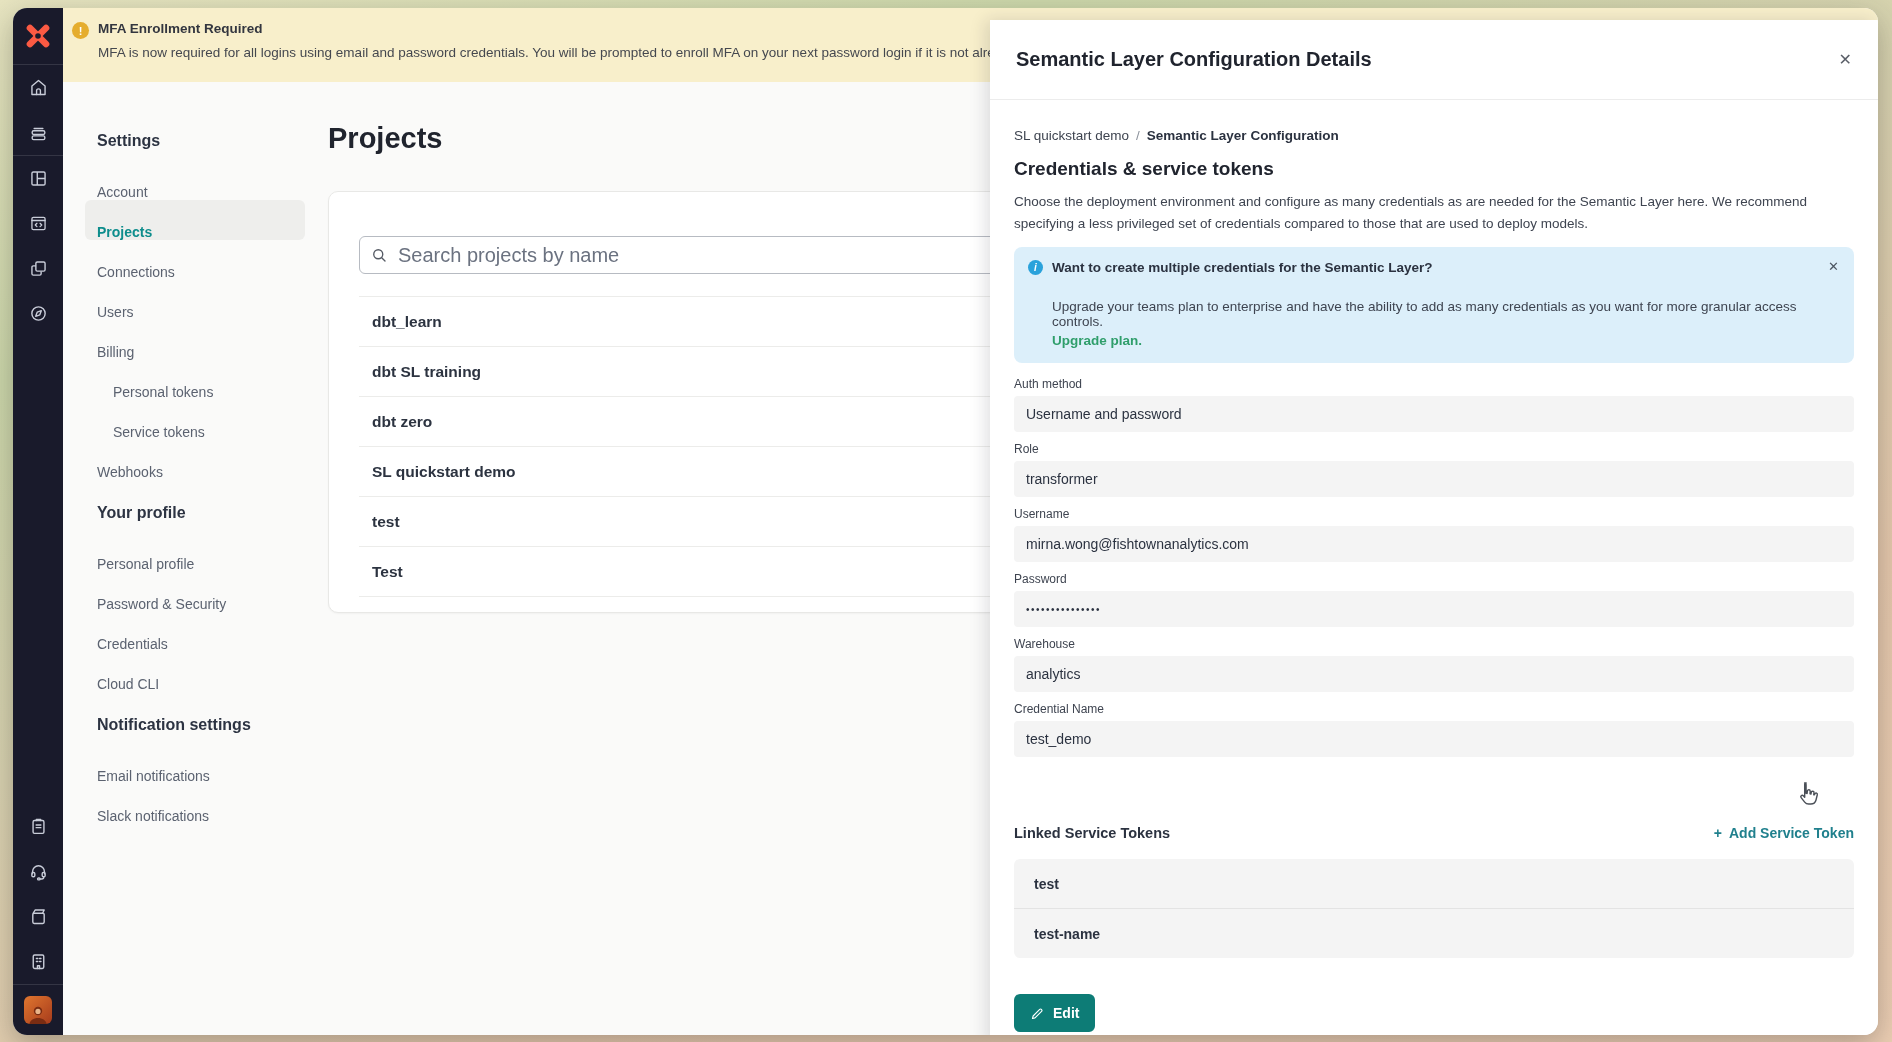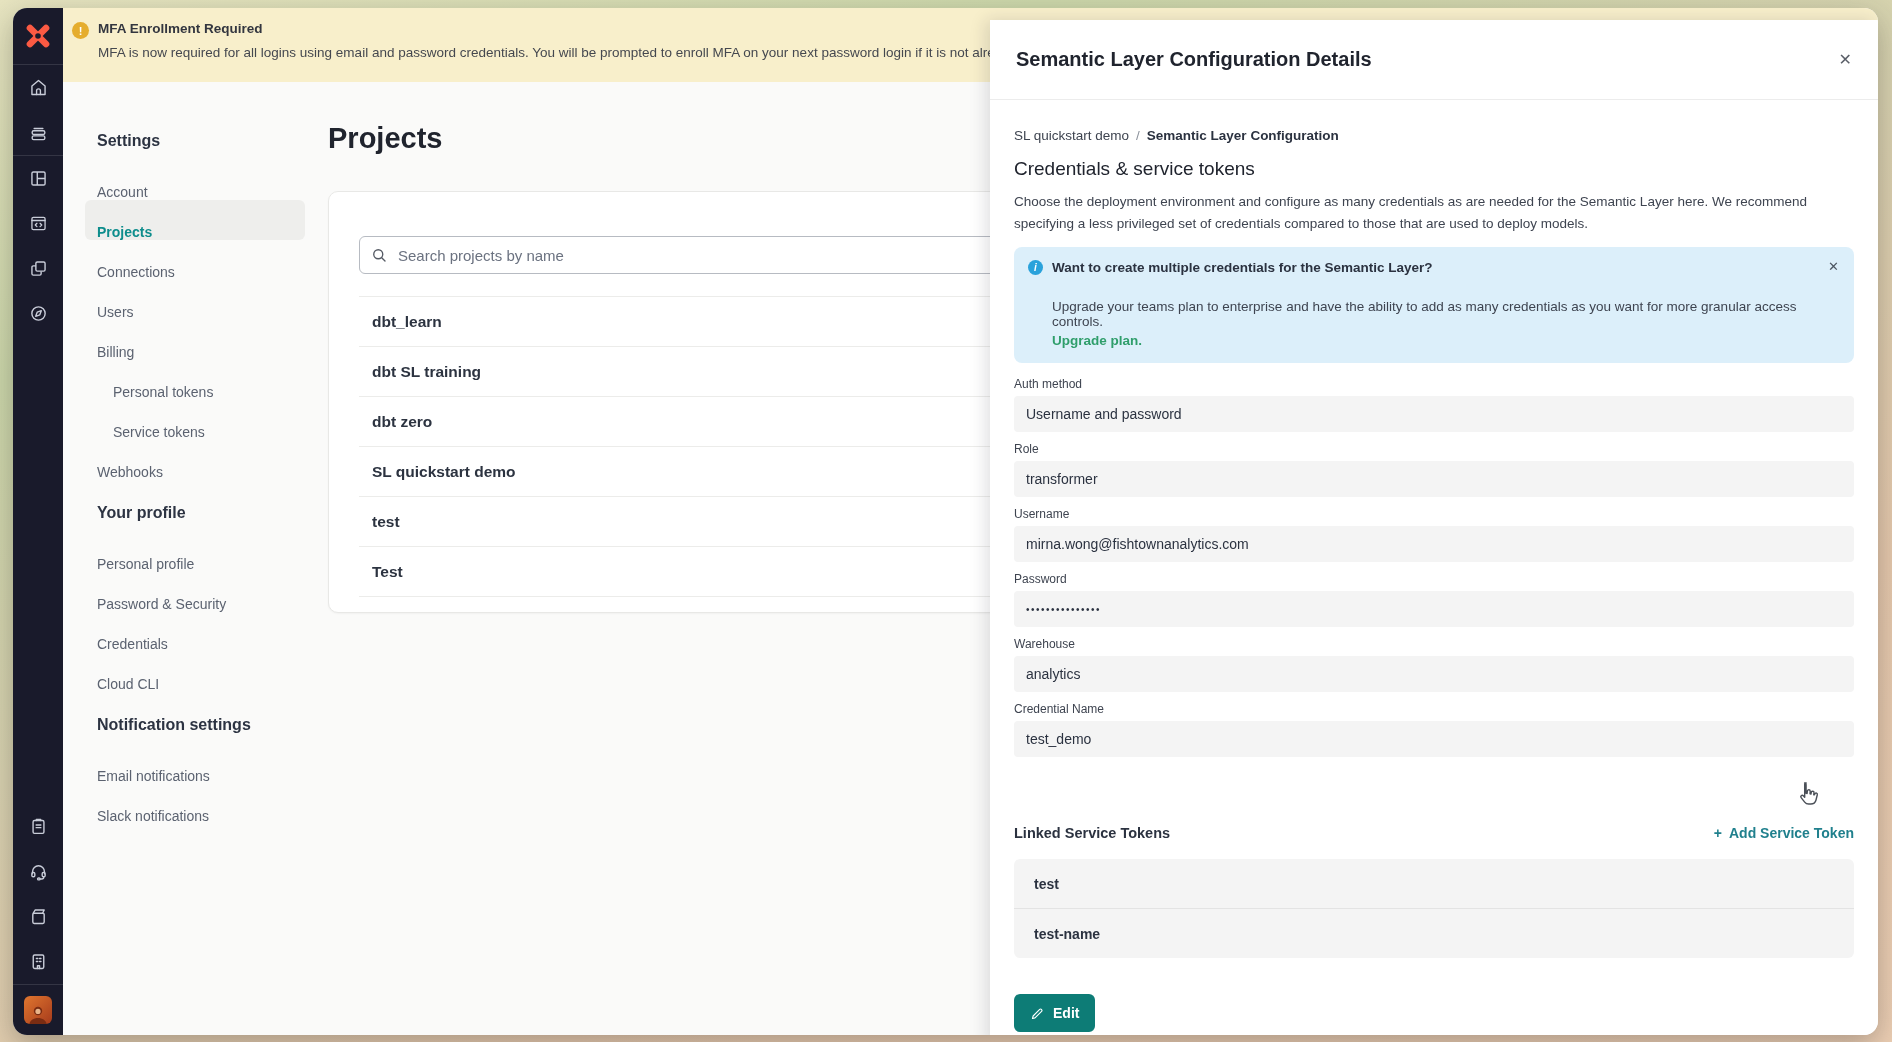--- a/index.html
+++ b/index.html
@@ -36,37 +36,37 @@
   .nav-item{height:40px;display:flex;align-items:flex-end;justify-content:space-between;font-size:14px;color:#5b6270;width:208px;padding-left:12px;margin-left:-12px;border-radius:6px;cursor:pointer;}
   .nav-item.active{background:#eeeeec;color:#0d8d8c;font-weight:bold;}
   .nav-item.child{padding-left:28px;}
   .nav-item svg{width:14px;height:14px;margin-right:10px;color:#3e4450;}
   .nav-sec{margin-top:24px;}
 
   .projects-main{flex:1;padding-left:13px;min-width:0;}
   .page-title{font-size:29px;font-weight:bold;color:#20242e;margin:4px 0 0;}
   .card{margin-top:36px;background:#fff;border:1px solid #e8e8e6;border-radius:10px;padding:44px 0 28px 30px;width:1200px;height:422px;box-sizing:border-box;box-shadow:0 1px 2px rgba(0,0,0,.04);}
   .search-wrap{position:relative;width:860px;}
-  .search-input{width:100%;height:38px;border:1px solid #b7bbc2;border-radius:6px;padding:0 12px 0 38px;font-size:15px;color:#333;box-sizing:border-box;background:#fff;font-family:inherit;}
+  .search-input{width:100%;height:38px;border:1px solid #b7bbc2;border-radius:6px;padding:0 12px 0 38px;font-size:20px;color:#333;box-sizing:border-box;background:#fff;font-family:inherit;}
   .search-input::placeholder{color:#6b7280;}
   .search-icon{position:absolute;left:11px;top:10px;width:18px;height:18px;color:#555a64;}
   .project-list{margin-top:22px;border-top:1px solid #ececea;width:1100px;}
   .project-row{height:49px;display:flex;align-items:center;padding-left:13px;border-bottom:1px solid #ececea;font-size:15.5px;font-weight:bold;color:#2c3340;cursor:pointer;}
 
   
   .panel{position:absolute;top:12px;right:0;width:888px;height:100%;background:#fff;box-shadow:-4px 0 16px rgba(25,28,40,.14);z-index:6;display:flex;flex-direction:column;}
   .panel-header{height:80px;min-height:80px;border-bottom:1px solid #ececec;display:flex;align-items:flex-start;justify-content:space-between;padding:28px 26px 0 26px;box-sizing:border-box;}
   .panel-title{font-size:20px;font-weight:bold;color:#20242e;}
   .panel-close{font-size:16px;color:#5a5f68;cursor:pointer;margin-top:2px;}
   .panel-body{flex:1;overflow:hidden;padding:28px 24px 0 24px;}
 
   .breadcrumb{font-size:13.5px;color:#3e4450;display:flex;gap:7px;align-items:center;}
   .bc-current{font-weight:bold;color:#2b3240;}
   .bc-sep{color:#8c929c;}
-  .section-title{font-size:19px;font-weight:normal;color:#20242e;margin-top:15px;}
+  .section-title{font-size:19px;font-weight:bold;color:#20242e;margin-top:15px;}
   .section-desc{font-size:13.5px;color:#3e4450;line-height:1.6;margin-top:11px;width:842px;}
 
   .info-box{margin-top:13px;background:#dceffa;border-radius:8px;padding:13px 16px 14px 14px;position:relative;}
   .info-head{display:flex;gap:9px;align-items:center;}
   .info-icon{width:15px;height:15px;min-width:15px;border-radius:50%;background:#2aa2db;color:#fff;font-size:10px;font-weight:bold;font-style:italic;display:flex;align-items:center;justify-content:center;}
   .info-title{font-size:13.5px;font-weight:bold;color:#2b3240;}
   .info-body{font-size:13.5px;color:#3e4450;margin:24px 0 0 24px;}
   .info-link{font-size:13.5px;font-weight:bold;color:#2f9e6b;margin:4px 0 0 24px;cursor:pointer;display:inline-block;}
   .info-close{position:absolute;right:15px;top:12px;font-size:13px;color:#4c5560;cursor:pointer;}
 

